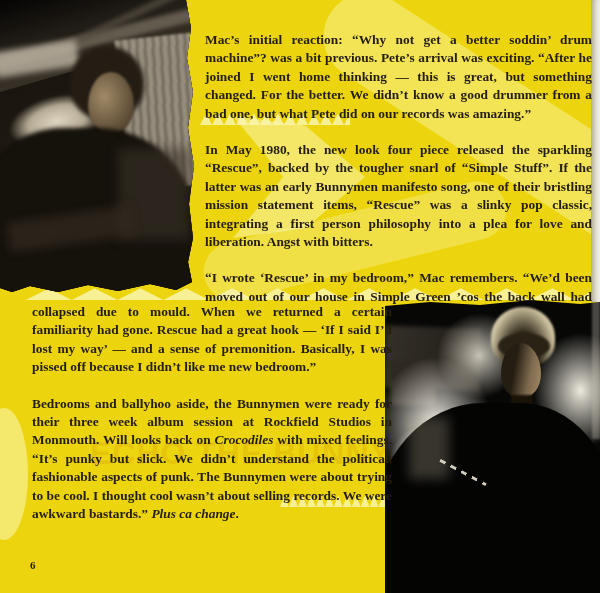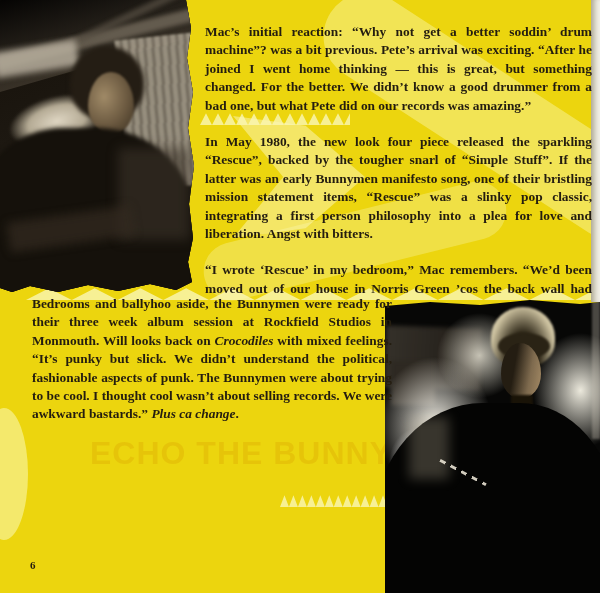--- a/index.html
+++ b/index.html
@@ -89,21 +89,21 @@
   .p2-body{left:-10px;top:104px;width:240px;height:200px;background:#040403;
     border-radius:45% 40% 0 0/60% 55% 0 0;}
   .p2-shoulder-rim{left:24px;top:118px;width:40px;height:62px;background:rgba(210,200,170,.25);
     filter:blur(6px);}
   .p2-stand{left:52px;top:172px;width:52px;height:3px;transform:rotate(28deg);opacity:.9;
     background:repeating-linear-gradient(90deg,#e8e2d2 0 6px,rgba(0,0,0,0) 6px 12px);}
   .p2-edge-light{right:0;top:0;width:8px;height:140px;background:rgba(200,195,180,.35);filter:blur(1px);}
   
   .col{position:absolute;color:#241d10;font-weight:700;
     font-size:13.4px;line-height:18.4px;text-align:justify;}
-  .col p{margin:0 0 18px;}
+  .col p{margin:8px 0 18px;}
   .col1{left:205px;top:23px;width:387px;}
   .col2{left:32px;top:295px;width:360px;}
   .justify-last{text-align-last:justify;}
   .page-number{position:absolute;left:30px;top:560px;color:#241d10;
     font:700 11px/1 "Liberation Serif",serif;z-index:5;}
 </style>
 </head>
 <body>
 
 <div class="page">
@@ -149,22 +149,23 @@
     <div class="p2-neck"></div>
     <div class="p2-body"></div>
     <div class="p2-shoulder-rim"></div>
     <div class="p2-stand"></div>
     <div class="p2-edge-light"></div>
   </div>
 
   <div class="col col1">
     <p>Mac’s initial reaction: “Why not get a better soddin’ drum machine”? was a bit previous. Pete’s arrival was exciting. “After he joined I went home thinking — this is great, but something changed. For the better. We didn’t know a good drummer from a bad one, but what Pete did on our records was amazing.”</p>
     <p>In May 1980, the new look four piece released the sparkling “Rescue”, backed by the tougher snarl of “Simple Stuff”. If the latter was an early Bunnymen manifesto song, one of their bristling mission statement items, “Rescue” was a slinky pop classic, integrating a first person philosophy into a plea for love and liberation. Angst with bitters.</p>
-    <p class="justify-last">“I wrote ‘Rescue’ in my bedroom,” Mac remembers. “We’d been moved out of our house in Norris Green ’cos the back wall had</p>
+    <p class="justify-last">“I wrote ‘Rescue’ in my bedroom,” Mac remembers. “We’d been moved out of our house in Simple Green ’cos the back wall had</p>
   </div>
 
   <div class="col col2">
+    <p>collapsed due to mould. When we returned a certain familiarity had gone. Rescue had a great hook — ‘If I said I’d lost my way’ — and a sense of premonition. Basically, I was pissed off because I didn’t like me new bedroom.”</p>
     <p><span>Bedrooms and ballyhoo aside, the Bunnymen were ready for their three week album session at Rockfield Studios in Monmouth. Will looks back on </span><i>Crocodiles</i><span> with mixed feelings. “It’s punky but slick. We didn’t understand the political, fashionable aspects of punk. The Bunnymen were about trying to be cool. I thought cool wasn’t about selling records. We were awkward bastards.” </span><i>Plus ca change</i><span>.</span></p>
   </div>
 
   <div class="page-number">6</div>
 
 </div>
 
 </body></html>

